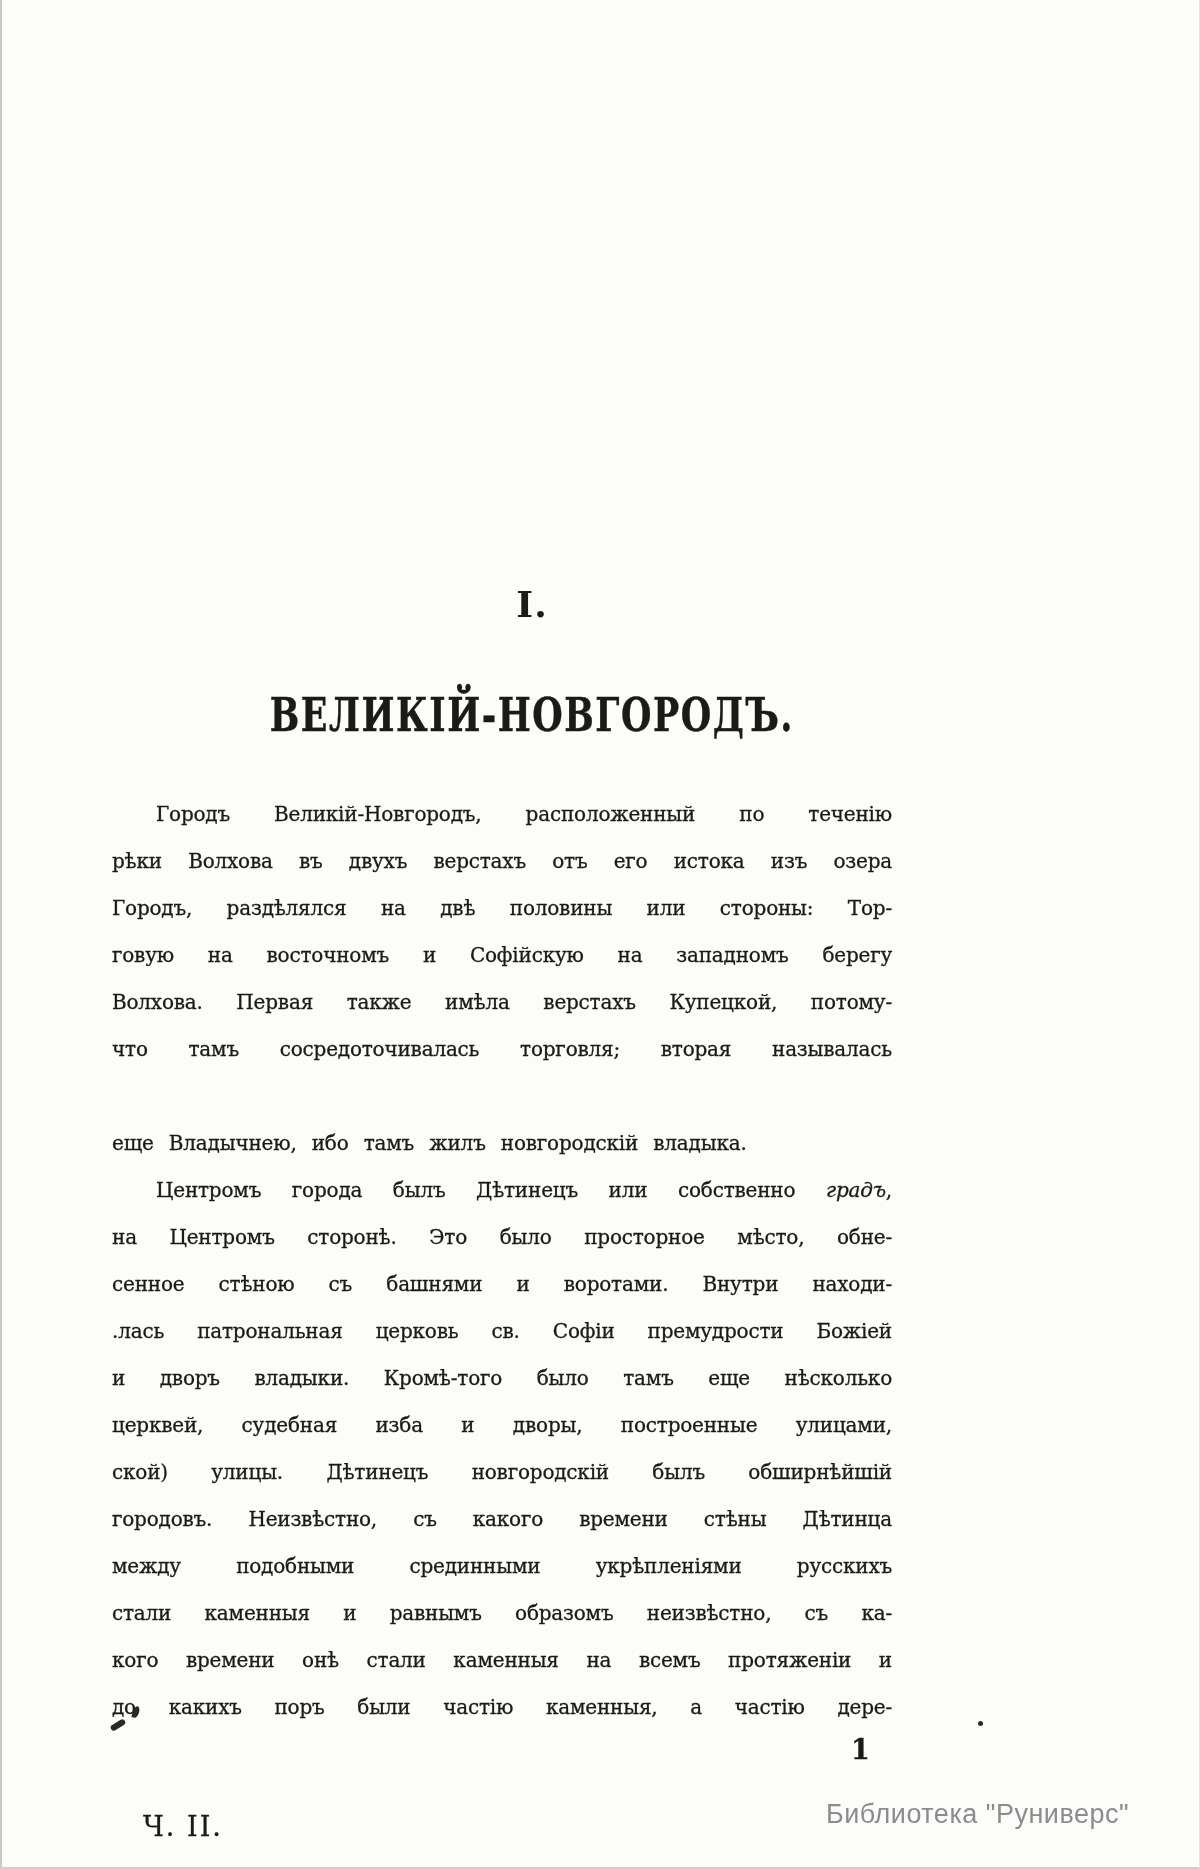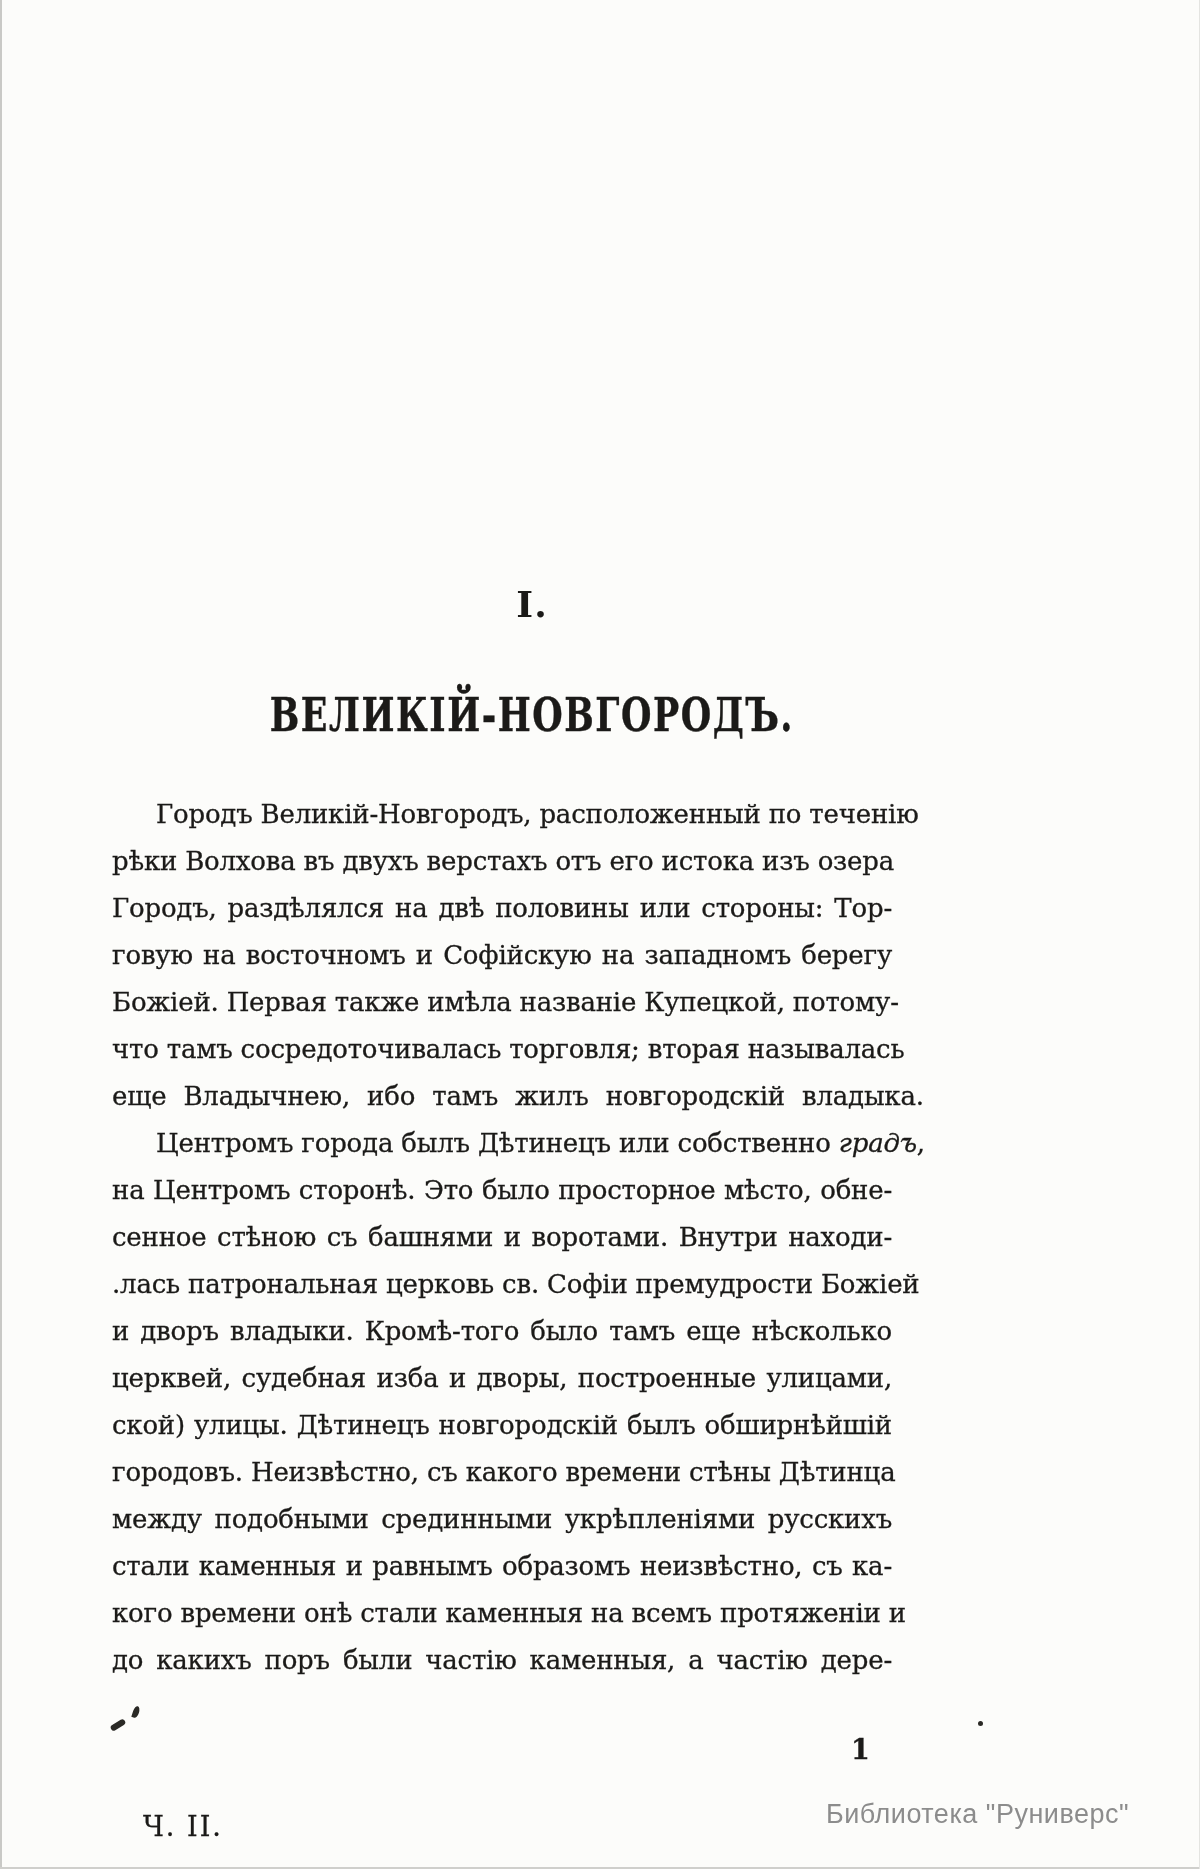--- a/index.html
+++ b/index.html
@@ -39,34 +39,34 @@
     letter-spacing: 2px;
     white-space: nowrap;
     -webkit-text-stroke: 0.4px #1b1a18;
   }
 
   .body-text {
     position: absolute;
     left: 112px;
     top: 791px;
     width: 780px;
-    font-size: 26px;
+    font-size: 20px;
     letter-spacing: -0.2px;
     -webkit-text-stroke: 0.3px #1b1a18;
   }
   .line {
     height: 47px;
     line-height: 47px;
     text-align: justify;
     text-align-last: justify;
     white-space: nowrap;
     overflow: visible;
   }
   .line.indent { text-indent: 44px; }
-  .line.pend   { text-align-last: left; word-spacing: 9px; }
+  .line.pend   { text-align-last: left; word-spacing: 9px; margin-top: 47px; }
   .it { font-style: italic; }
 
   .footer-item {
     position: absolute;
     font-size: 27px;
     -webkit-text-stroke: 0.3px #1b1a18;
   }
   #footer-part { left: 143px; top: 1811px; letter-spacing: 2px; }
   #page-number { left: 851px; top: 1734px; font-weight: bold; }
 
@@ -102,21 +102,21 @@
   <div class="heading-block" id="page-title-wrap">
     <span class="condensed">ВЕЛИКІЙ-НОВГОРОДЪ.</span>
   </div>
 
   <div class="body-text">
 
     <div class="line indent">Городъ Великій-Новгородъ, расположенный по теченію</div>
     <div class="line">рѣки Волхова въ двухъ верстахъ отъ его истока изъ озера</div>
     <div class="line">Городъ, раздѣлялся на двѣ половины или стороны: Тор-</div>
     <div class="line">говую на восточномъ и Софійскую на западномъ берегу</div>
-    <div class="line">Божіей. Первая также имѣла названіе Купецкой, потому-</div>
+    <div class="line">Волхова. Первая также имѣла верстахъ Купецкой, потому-</div>
     <div class="line">что тамъ сосредоточивалась торговля; вторая называлась</div>
     <div class="line pend">еще Владычнею, ибо тамъ жилъ новгородскій владыка.</div>
 
     <div class="line indent"><span>Центромъ города былъ Дѣтинецъ или собственно </span><span class="it">градъ</span><span>,</span></div>
     <div class="line">на Центромъ сторонѣ. Это было просторное мѣсто, обне-</div>
     <div class="line">сенное стѣною съ башнями и воротами. Внутри находи-</div>
     <div class="line">.лась патрональная церковь св. Софіи премудрости Божіей</div>
     <div class="line">и дворъ владыки. Кромѣ-того было тамъ еще нѣсколько</div>
     <div class="line">церквей, судебная изба и дворы, построенные улицами,</div>
     <div class="line">ской) улицы. Дѣтинецъ новгородскій былъ обширнѣйшій</div>

